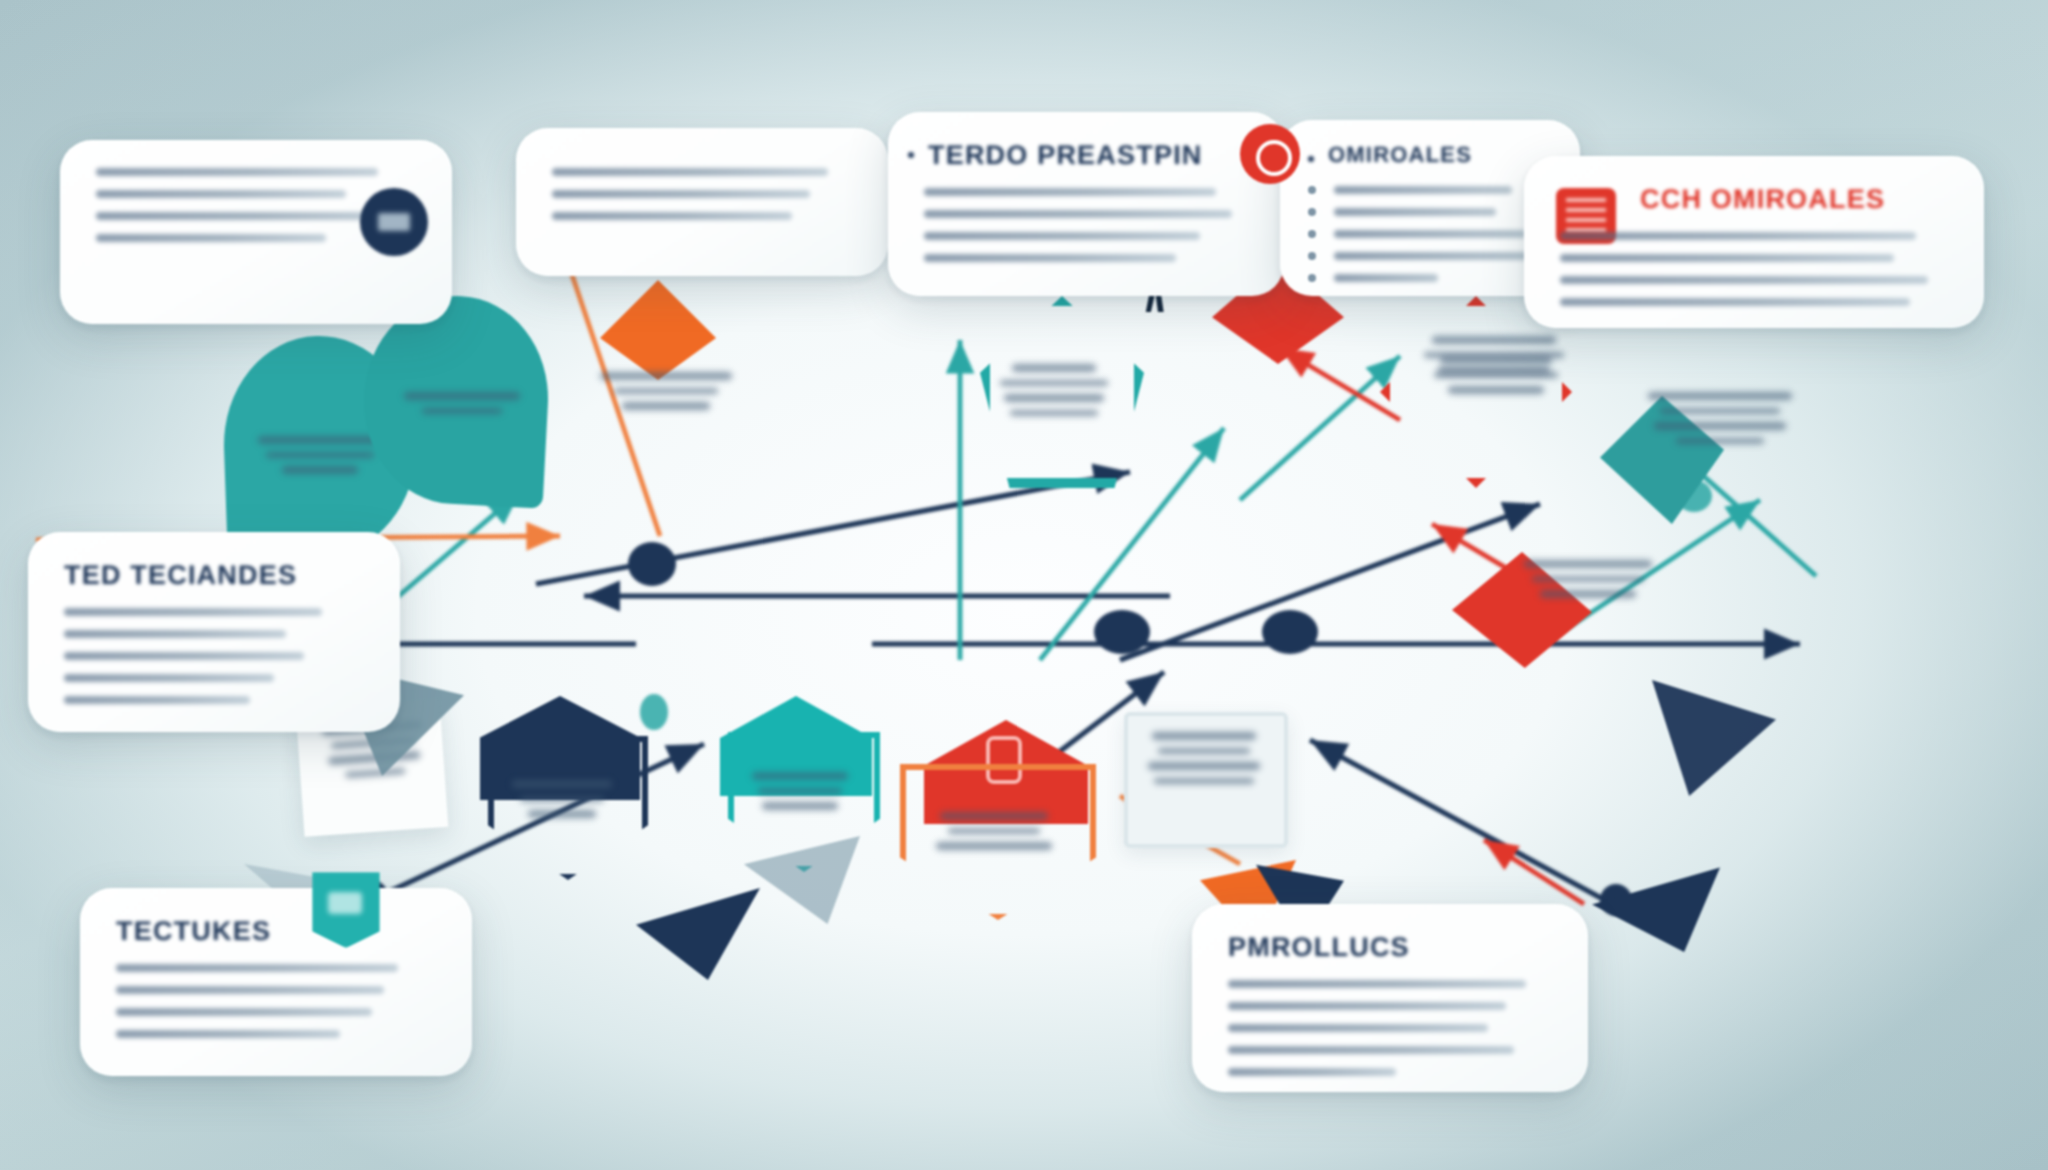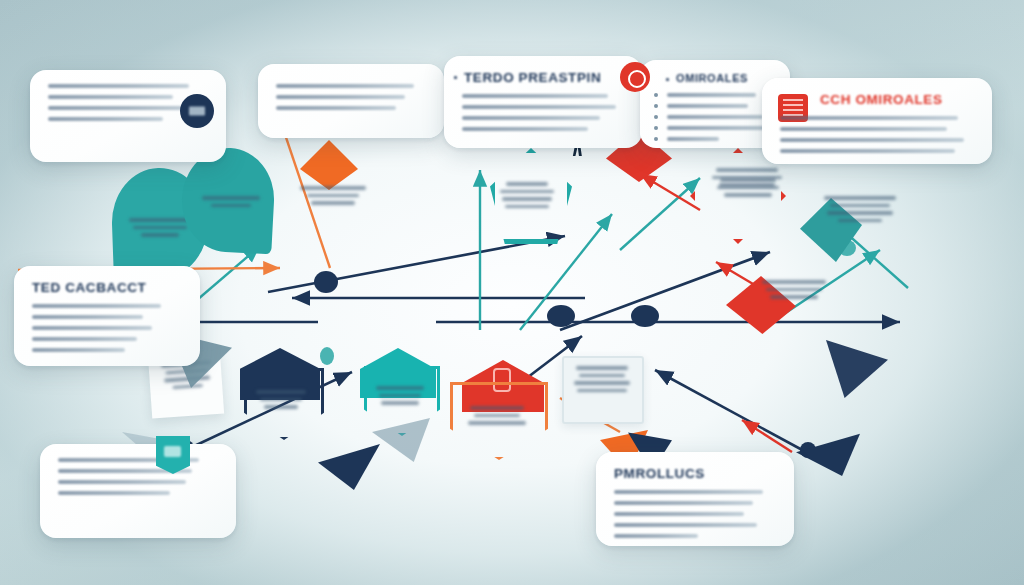--- a/index.html
+++ b/index.html
@@ -271,21 +271,21 @@
 
   <div class="card" style="left:444px;top:56px;width:198px;height:92px;">
     <h3 style="margin-left:2px;position:relative;"><span class="hdot"></span>TERDO PREASTPIN</h3>
     <div class="ln" style="width:90%"></div>
         <div class="ln" style="width:95%"></div>
     <div class="ln" style="width:85%"></div>
         <div class="ln" style="width:78%"></div>
   </div>
 
   <div class="card" style="left:640px;top:60px;width:150px;height:88px;padding:12px 14px;">
-    <h3 style="font-size:11px;margin-left:22px;position:relative;"><span class="hdot"></span>OMIROALES</h3>
+    <h3 style="font-size:11px;margin-left:10px;position:relative;"><span class="hdot"></span>OMIROALES</h3>
     <div class="bullet">
           <span class="dot"></span>
           <div class="bl" style="width:82%"></div>
         </div>
     <div class="bullet">
           <span class="dot"></span>
           <div class="bl" style="width:74%"></div>
         </div>
     <div class="bullet">
           <span class="dot"></span>
@@ -308,30 +308,31 @@
     <div class="badge-sq" style="left:16px;top:16px;">
           <i></i>
         </div>
     <div class="ln" style="width:92%"></div>
         <div class="ln" style="width:86%"></div>
     <div class="ln" style="width:95%"></div>
         <div class="ln" style="width:90%"></div>
   </div>
 
   <div class="card" style="left:14px;top:266px;width:186px;height:100px;">
-    <h3>TED CACBACCT</h3>
+    <h3>TED TECIANDES</h3>
     <div class="ln" style="width:86%"></div>
         <div class="ln" style="width:74%"></div>
     <div class="ln" style="width:80%"></div>
         <div class="ln" style="width:70%"></div>
         <div class="ln" style="width:62%"></div>
   </div>
 
 
   <div class="card" style="left:40px;top:444px;width:196px;height:94px;">
+    <h3>TECTUKES</h3>
     <div class="ln" style="width:88%"></div>
         <div class="ln" style="width:84%"></div>
     <div class="ln" style="width:80%"></div>
         <div class="ln" style="width:70%"></div>
     <div class="badge-tag" style="right:46px;top:-8px;">
           <i></i>
         </div>
   </div>
 
 

